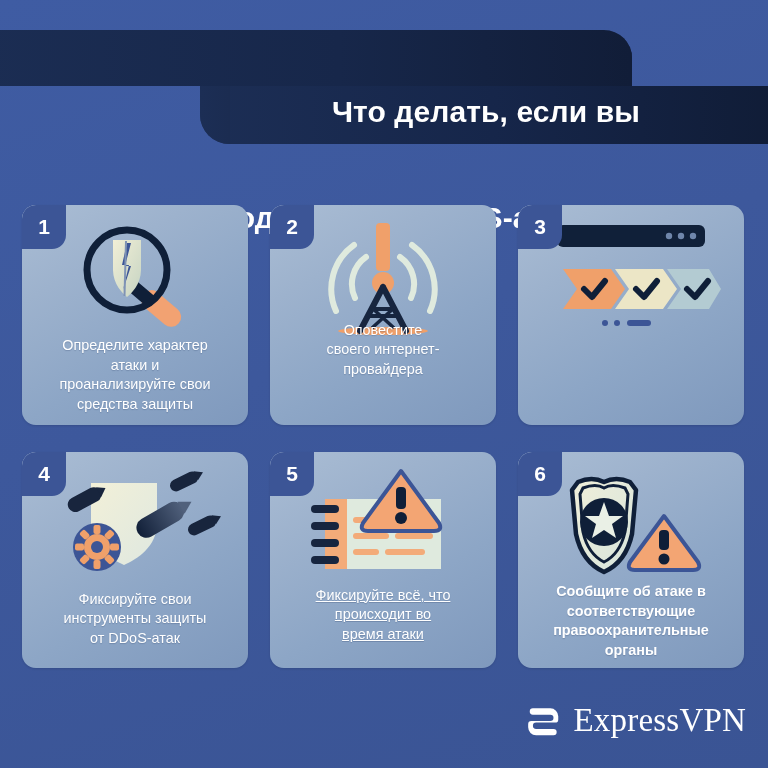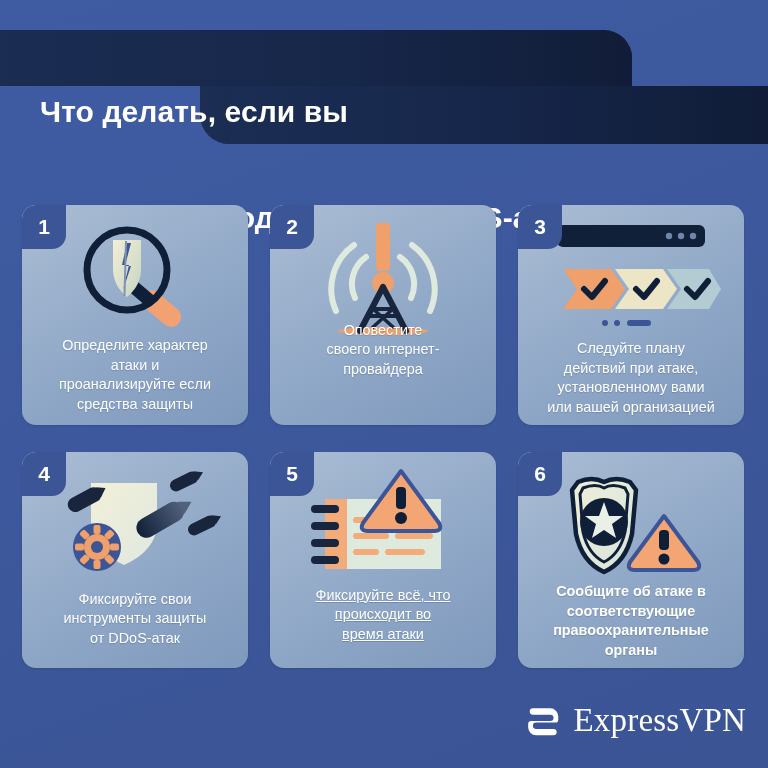--- a/index.html
+++ b/index.html
@@ -73,21 +73,21 @@
     color: #ffffff;
     font-size: 30px;
     font-weight: bold;
     line-height: 53px;
     letter-spacing: 0.1px;
     white-space: pre-line;
   }
   .title-line {
     display: block;
   }
-  .title-line.l1 { text-align: left; padding-right: 84px; }
+  .title-line.l1 { text-align: right; padding-right: 84px; }
   .title-line.l2 { text-align: center; padding-left: 66px; }
 
   
   .cards {
     position: absolute;
     left: 22px;
     top: 205px;
     width: 724px;
     display: grid;
     grid-template-columns: 226px 226px 226px;
@@ -208,21 +208,21 @@
 
           <path d="M58 22 L86 22 L86 52 C86 66 76 76 72 79 C68 76 58 66 58 52 Z" fill="url(#shld1)"></path>
           <path d="M72 25 L67 47 L74 47 L68 72 L76 48 L70 48 L76 25 Z" fill="#3c5596"></path>
           <path d="M71 23 L69.5 78" stroke="#7f93b5" stroke-width="2" fill="none"></path>
 
           <circle cx="72" cy="52" r="40" fill="none" stroke="#0f1f38" stroke-width="7"></circle>
         </svg>
       </div>
       <div class="card-caption">Определите характер
 атаки и
-проанализируйте если
+проанализируйте свои
 средства защиты</div>
     </div>
 
     <div class="card card-2 card-r1">
       <div class="badge">2</div>
       <div class="icon-area">
         <svg width="150" height="125" viewBox="0 0 150 125">
 
           <path d="M28 96 A54 54 0 0 1 46 30" fill="none" stroke="#dfeade" stroke-width="6" stroke-linecap="round"></path>
           <path d="M122 96 A54 54 0 0 0 104 30" fill="none" stroke="#dfeade" stroke-width="6" stroke-linecap="round"></path>
@@ -259,24 +259,20 @@
           <path d="M126 48 L168 48 L180 68 L168 88 L126 88 L140 68 Z" fill="#b3cbd2"></path>
           <path d="M43 68 L51 76 L64 60" fill="none" stroke="#0f1f38" stroke-width="6" stroke-linecap="round" stroke-linejoin="round"></path>
           <path d="M95 68 L103 76 L116 60" fill="none" stroke="#0f1f38" stroke-width="6" stroke-linecap="round" stroke-linejoin="round"></path>
           <path d="M146 68 L154 76 L167 60" fill="none" stroke="#0f1f38" stroke-width="6" stroke-linecap="round" stroke-linejoin="round"></path>
 
           <circle cx="64" cy="102" r="3" fill="#3c5596"></circle>
           <circle cx="76" cy="102" r="3" fill="#3c5596"></circle>
           <rect x="86" y="99" width="24" height="6" rx="3" fill="#3c5596"></rect>
         </svg>
       </div>
-      <div class="card-caption">Следуйте плану
-действий при атаке,
-установленному вами
-или вашей организацией</div>
     </div>
 
     <div class="card card-4 card-r2">
       <div class="badge">4</div>
       <div class="icon-area">
         <svg width="180" height="118" viewBox="0 0 180 118">
           <defs>
             <linearGradient id="shld4" x1="0" y1="0" x2="1" y2="1">
               <stop offset="0%" stop-color="#f2f0d8"></stop>
               <stop offset="100%" stop-color="#dfe8e0"></stop>

